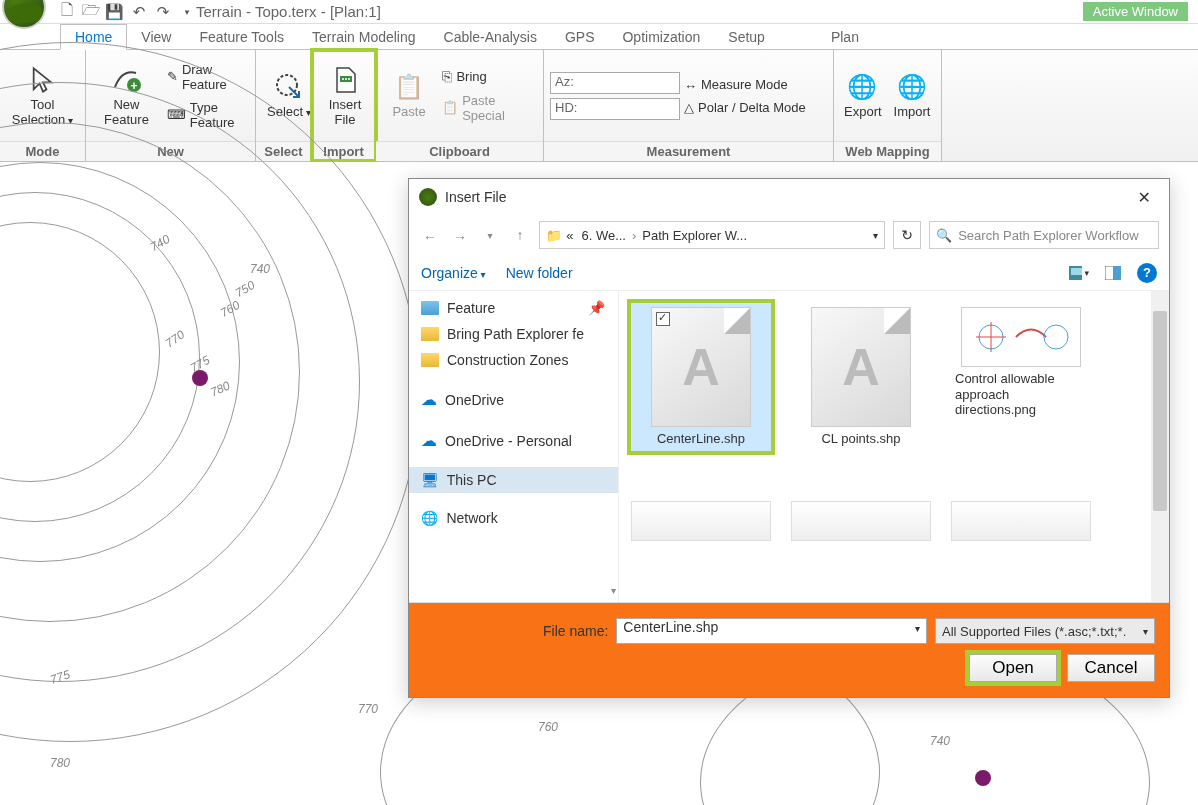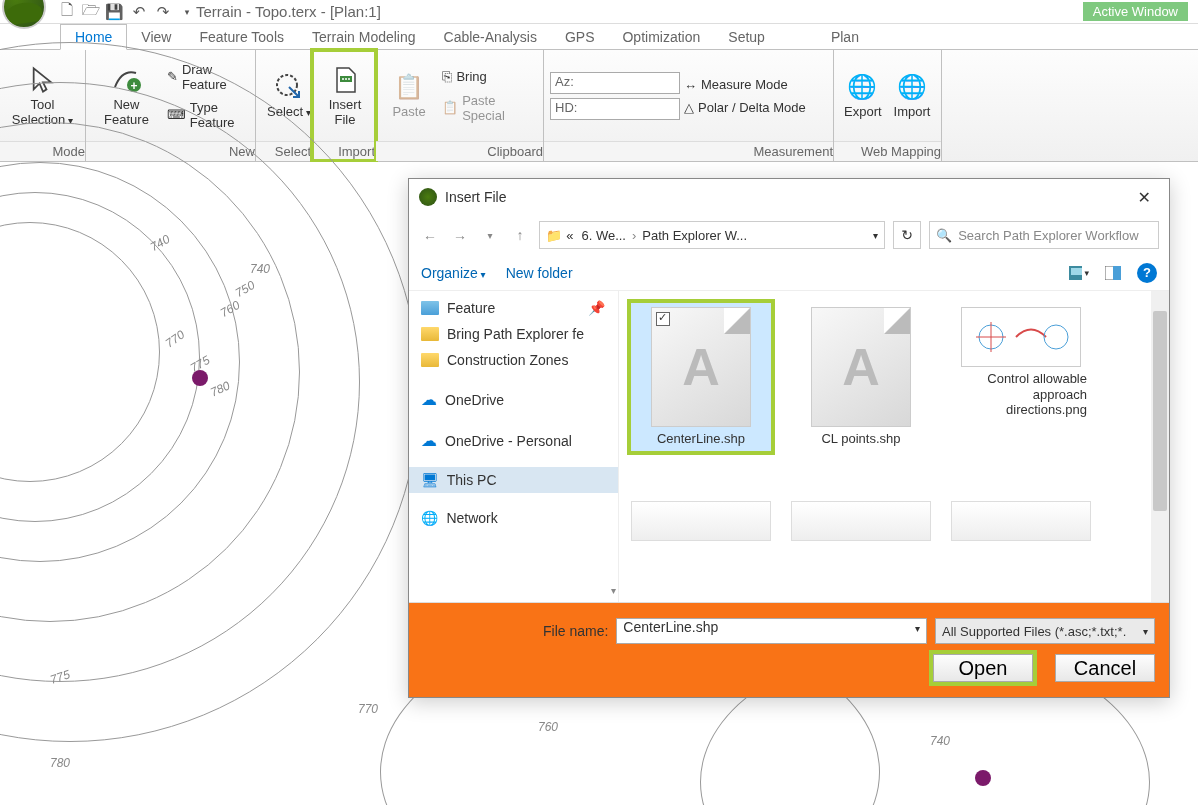--- a/index.html
+++ b/index.html
@@ -16,21 +16,21 @@
 
 
 .tabs { height: 26px; background: #fff; display: flex; align-items: flex-end; padding-left: 60px; border-bottom: 1px solid #c0c0c0; }
 .tab { padding: 4px 14px; font-size: 14px; color: #666; cursor: pointer; }
 .tab.active { background: #fff; border: 1px solid #c0c0c0; border-bottom: 1px solid #fff; color: #0078d4; margin-bottom: -1px; }
 
 
 .ribbon { height: 112px; background: linear-gradient(#fdfdfd,#f0f0f0); border-bottom: 1px solid #c0c0c0; display: flex; }
 .group { border-right: 1px solid #c0c0c0; display: flex; flex-direction: column; }
 .group-body { flex: 1; display: flex; align-items: center; padding: 4px; }
-.group-label { text-align: right; font-size: 13px; color: #666; padding: 2px 0; border-top: 1px solid #ddd; background:#f5f5f5; }
+.group-label { text-align: center; font-size: 13px; color: #666; padding: 2px 0; border-top: 1px solid #ddd; background:#f5f5f5;font-weight:bold; }
 .big-btn { display: flex; flex-direction: column; align-items: center; justify-content: center; padding: 2px 6px; cursor: pointer; min-width: 58px; }
 .big-btn .icn { width: 32px; height: 32px; display:flex; align-items:center; justify-content:center; font-size:24px; }
 .big-btn .lbl { font-size: 13px; text-align: center; line-height: 1.1; margin-top: 2px; }
 .small-btn { display: flex; align-items: center; gap: 4px; padding: 2px 4px; cursor: pointer; font-size:13px; }
 .highlight { outline: 4px solid #a6ce39; outline-offset: -2px; }
 .meas-box { border:1px solid #aaa; background:#fff; width:130px; height:22px; font-size:13px; padding:1px 4px; color:#666; }
 .dropdown-caret::after { content:" ▾"; font-size:10px; }
 
 
 .canvas { position: absolute; top: 162px; left: 0; right: 0; bottom: 0; background: #fff; }
@@ -64,34 +64,34 @@
 .pic-icn { background:linear-gradient(#7fc3e8,#4a9fd8); border-radius:1px; }
 .cloud-icn { color:#0078d4; font-size:16px; }
 .pc-icn { color:#0078d4; font-size:14px; }
 .files { flex:1; display:flex; flex-wrap:wrap; align-content:flex-start; gap:20px; padding:12px; position:relative; }
 .file-item { width:140px; display:flex; flex-direction:column; align-items:center; cursor:pointer; padding:4px; }
 .file-item.selected { background:#cce8ff; outline:4px solid #a6ce39; }
 .file-thumb { width:100px; height:120px; background:linear-gradient(145deg,#f8f8f8,#d8d8d8); position:relative; display:flex; align-items:center; justify-content:center; border:1px solid #ccc; }
 .file-thumb .fold { position:absolute; top:0; right:0; width:26px; height:26px; background:linear-gradient(135deg,#fff 48%,#bbb 52%); }
 .file-thumb .a-shape { font-size:52px; color:#bbb; font-weight:bold; font-family:Arial; }
 .file-thumb.img { width:120px; height:60px; background:#fff; border:1px solid #ccc; }
-.file-name { font-size:13px; text-align:right; margin-top:4px; line-height:1.2; }
+.file-name { font-size:13px; text-align:left; margin-top:4px; line-height:1.2; }
 .checkbox { position:absolute; top:4px; left:4px; width:14px; height:14px; border:1px solid #666; background:#fff; }
 .checkbox.checked::after { content:"✓"; font-size:11px; position:absolute; top:-2px; left:1px; }
 .scrollbar { position:absolute; right:0; top:0; bottom:0; width:18px; background:#f0f0f0; }
 .scroll-thumb { position:absolute; left:2px; right:2px; top:20px; height:200px; background:#c8c8c8; border-radius:2px; }
 .dlg-footer { padding:15px 14px; display:flex; flex-direction:column; gap:10px; background:#f97316; border-top:1px solid #ddd; }
 .fn-row { display:flex; align-items:center; gap:8px; }
 .fn-label { font-size:14px; }
 .fn-input { flex:1; height:26px; border:1px solid #aaa; padding:0 6px; font-size:14px; background:#fff; position:relative; }
 .fn-input .caret { position:absolute; right:6px; top:4px; font-size:10px; }
 .filter { width:220px; height:26px; border:1px solid #aaa; background:#eaeaea; font-size:13px; padding:0 6px; display:flex; align-items:center; position:relative; white-space:nowrap; overflow:hidden; }
 .filter .caret { position:absolute; right:6px; font-size:10px; }
 .btn-row { display:flex; gap:10px; justify-content:flex-end; }
-.dlg-btn { width:100px; height:28px; border:1px solid #aaa; background:linear-gradient(#fdfdfd,#e8e8e8); font-size:20px; cursor:pointer;margin-left:12px; }
+.dlg-btn { width:88px; height:28px; border:1px solid #aaa; background:linear-gradient(#fdfdfd,#e8e8e8); font-size:17px; cursor:pointer; }
 .dlg-btn.primary { outline:4px solid #a6ce39; }
 </style>
 </head>
 <body>
 
 <div class="titlebar">
   <div class="logo"></div>
   <div class="qat">
     <div class="qat-btn">🗋</div>
     <div class="qat-btn">🗁</div>

